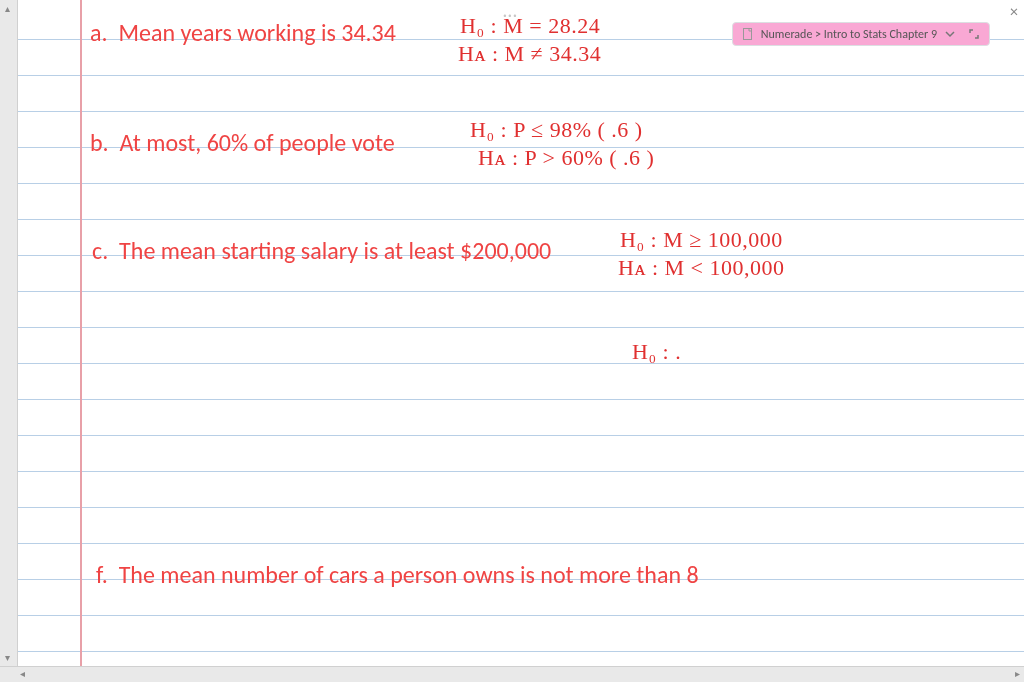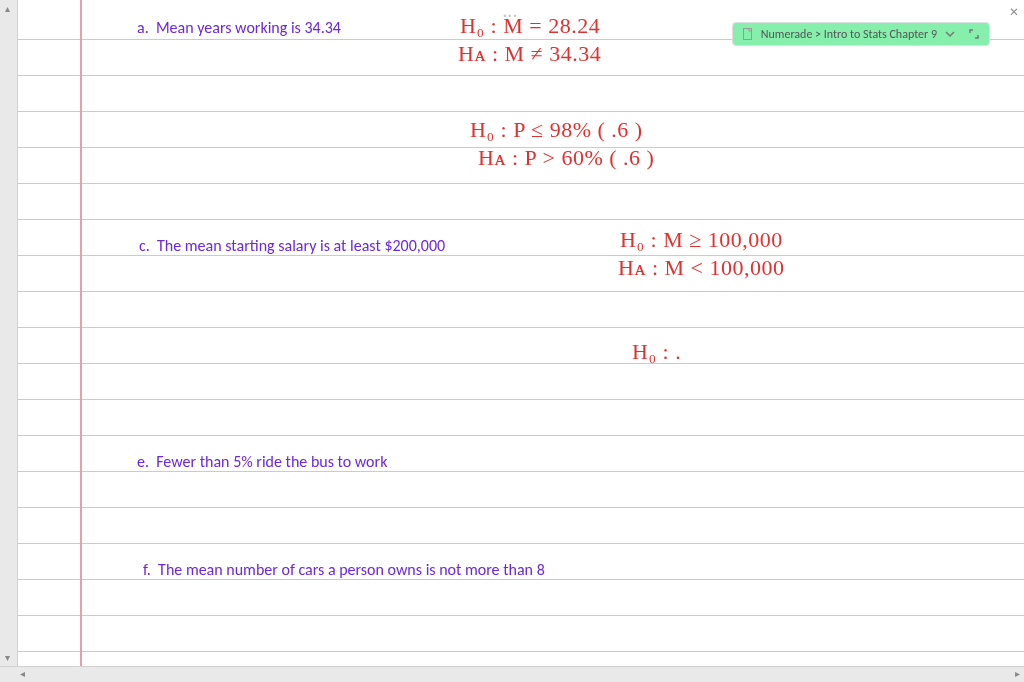--- a/index.html
+++ b/index.html
@@ -76,23 +76,22 @@
     left: 62px;
     width: 2px;
     height: 666px;
     background: #e8a0a8;
   }
 
   
   .typed {
     position: absolute;
     font-family: "Calibri", "Segoe UI", sans-serif;
-    font-size: 16px;
-    color: #6d28d9;
-    margin-left: 47px;
+    font-size: 24px;
+    color: #ef4444;
   }
   .typed.a { top: 18px; left: 90px; }
   .typed.b { top: 128px; left: 90px; }
   .typed.c { top: 236px; left: 92px; }
   .typed.d { top: 344px; left: 90px; }
   .typed.e { top: 452px; left: 90px; }
   .typed.f { top: 560px; left: 96px; }
 
   
   .hand {
@@ -108,21 +107,21 @@
   
   .crumb {
     position: absolute;
     top: 22px;
     right: 34px;
     height: 24px;
     display: flex;
     align-items: center;
     gap: 6px;
     padding: 2px 8px;
-    background: #86efac;
+    background: #f9a8d4;
     border: 1px solid #dcdfe2;
     border-radius: 4px;
     font-size: 12px;
     color: #555;
   }
   .crumb .icon {
     width: 14px; height: 14px;
     display: inline-flex; align-items: center; justify-content: center;
     color: #888;
   }
@@ -157,27 +156,27 @@
   <div class="paper">
     <div class="left-margin"></div>
   </div>
 
   <div class="top-ellipsis">…</div>
 
   <div class="typed a">
     <span>a.</span>&nbsp;
     <span>Mean years working is 34.34</span>
   </div>
+  <div class="typed b">
+    <span>b.</span>&nbsp;
+    <span>At most, 60% of people vote</span>
+  </div>
   <div class="typed c">
     <span>c.</span>&nbsp;
     <span>The mean starting salary is at least $200,000</span>
-  </div>
-  <div class="typed e">
-    <span>e.</span>&nbsp;
-    <span>Fewer than 5% ride the bus to work</span>
   </div>
   <div class="typed f">
     <span>f.</span>&nbsp;
     <span>The mean number of cars a person owns is not more than 8</span>
   </div>
 
   <div class="hand" style="top:14px; left:460px;">H₀ : M = 28.24</div>
   <div class="hand" style="top:42px; left:458px;">Hᴀ : M ≠ 34.34</div>
 
   <div class="hand" style="top:118px; left:470px;">H₀ : P ≤ 98% ( .6 )</div>

